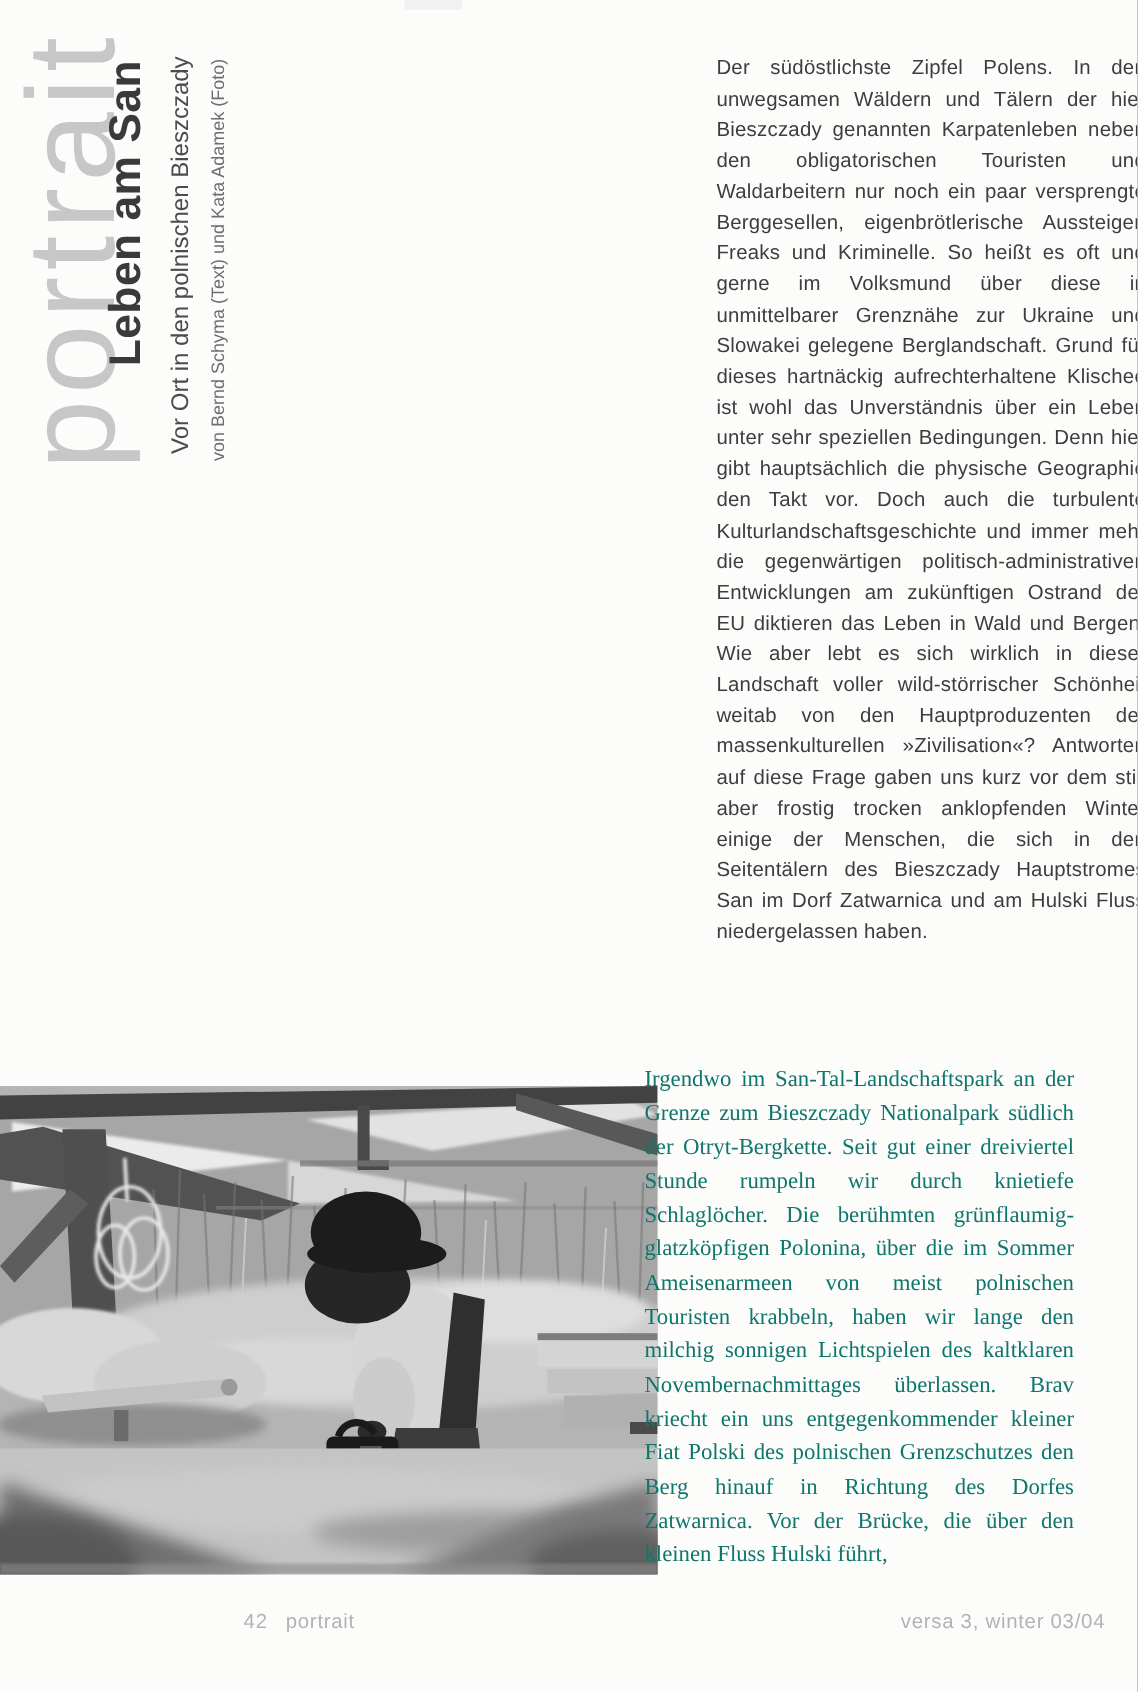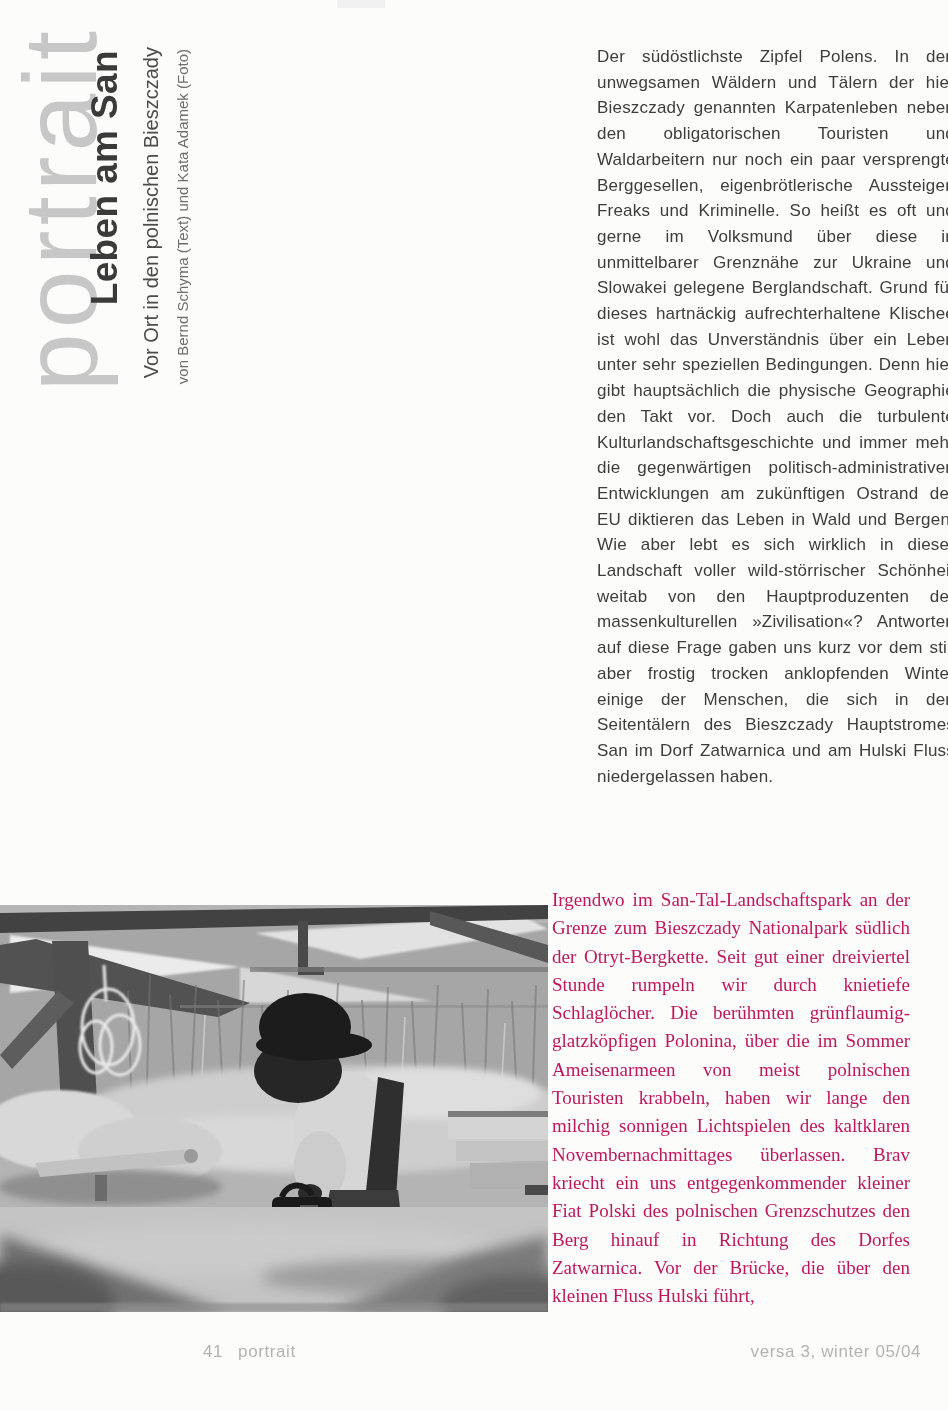--- a/index.html
+++ b/index.html
@@ -20,24 +20,24 @@
   .subtitle  { left:141px; top:47px; font-size:20px; font-weight:400; color:#4b4b4b; z-index:2; }
   .byline    { left:175px; top:49px; font-size:15px; font-weight:400; color:#6e6e6e; z-index:2; }
 
   .intro {
     position:absolute; left:563px; top:44px; width:358px;
     font-size:17px; line-height:25.7px; letter-spacing:.2px;
     text-align:justify; color:#3d3d3d;
     hyphens:auto;margin-left:34px; -webkit-hyphens:auto;
   }
   .article {
-    position:absolute; left:552px; top:886px; width:358px;
+    position:absolute; left:537px; top:886px; width:358px;
     font-family:"Liberation Serif", serif;
     font-size:19px; line-height:28.3px;
-    text-align:justify; color:#be185d;
+    text-align:justify; color:#0f766e;
     hyphens:auto; -webkit-hyphens:auto;
   }
 
   .photo { position:absolute; left:0; top:905px; width:548px; height:407px; margin:0; }
   .photo svg { display:block; width:100%; height:100%; }
 
   .footer-left {
     position:absolute; left:203px; top:1342px;
     font-size:17px; color:#b3b3b3; letter-spacing:.6px;
   }
@@ -184,18 +184,18 @@
         <ellipse cx="520" cy="400" rx="80" ry="30" fill="#616161" filter="url(#b3)"></ellipse>
         <rect x="0" y="398" width="548" height="9" fill="#8a8a8a" opacity="0.6" filter="url(#b1)"></rect>
       </g>
     </svg>
   </figure>
 
   <section class="article" lang="de">Irgendwo im San-Tal-Landschaftspark an der Grenze zum Bieszczady Nationalpark südlich der Otryt-Bergkette. Seit gut einer dreiviertel Stunde rumpeln wir durch knietiefe Schlaglöcher. Die berühmten grünflaumig-glatzköpfigen Polonina, über die im Sommer Ameisenarmeen von meist polnischen Touristen krabbeln, haben wir lange den milchig sonnigen Lichtspielen des kaltklaren Novembernachmittages überlassen. Brav kriecht ein uns entgegenkommender kleiner Fiat Polski des polnischen Grenzschutzes den Berg hinauf in Richtung des Dorfes Zatwarnica. Vor der Brücke, die über den kleinen Fluss Hulski führt,</section>
 
   <footer>
     <div class="footer-left">
-      <span class="pagenum">41</span><span>portrait</span>
+      <span class="pagenum">42</span><span>portrait</span>
     </div>
-    <div class="footer-right">versa 3, winter 05/04</div>
+    <div class="footer-right">versa 3, winter 03/04</div>
   </footer>
 
 </div>
 
 </body></html>

